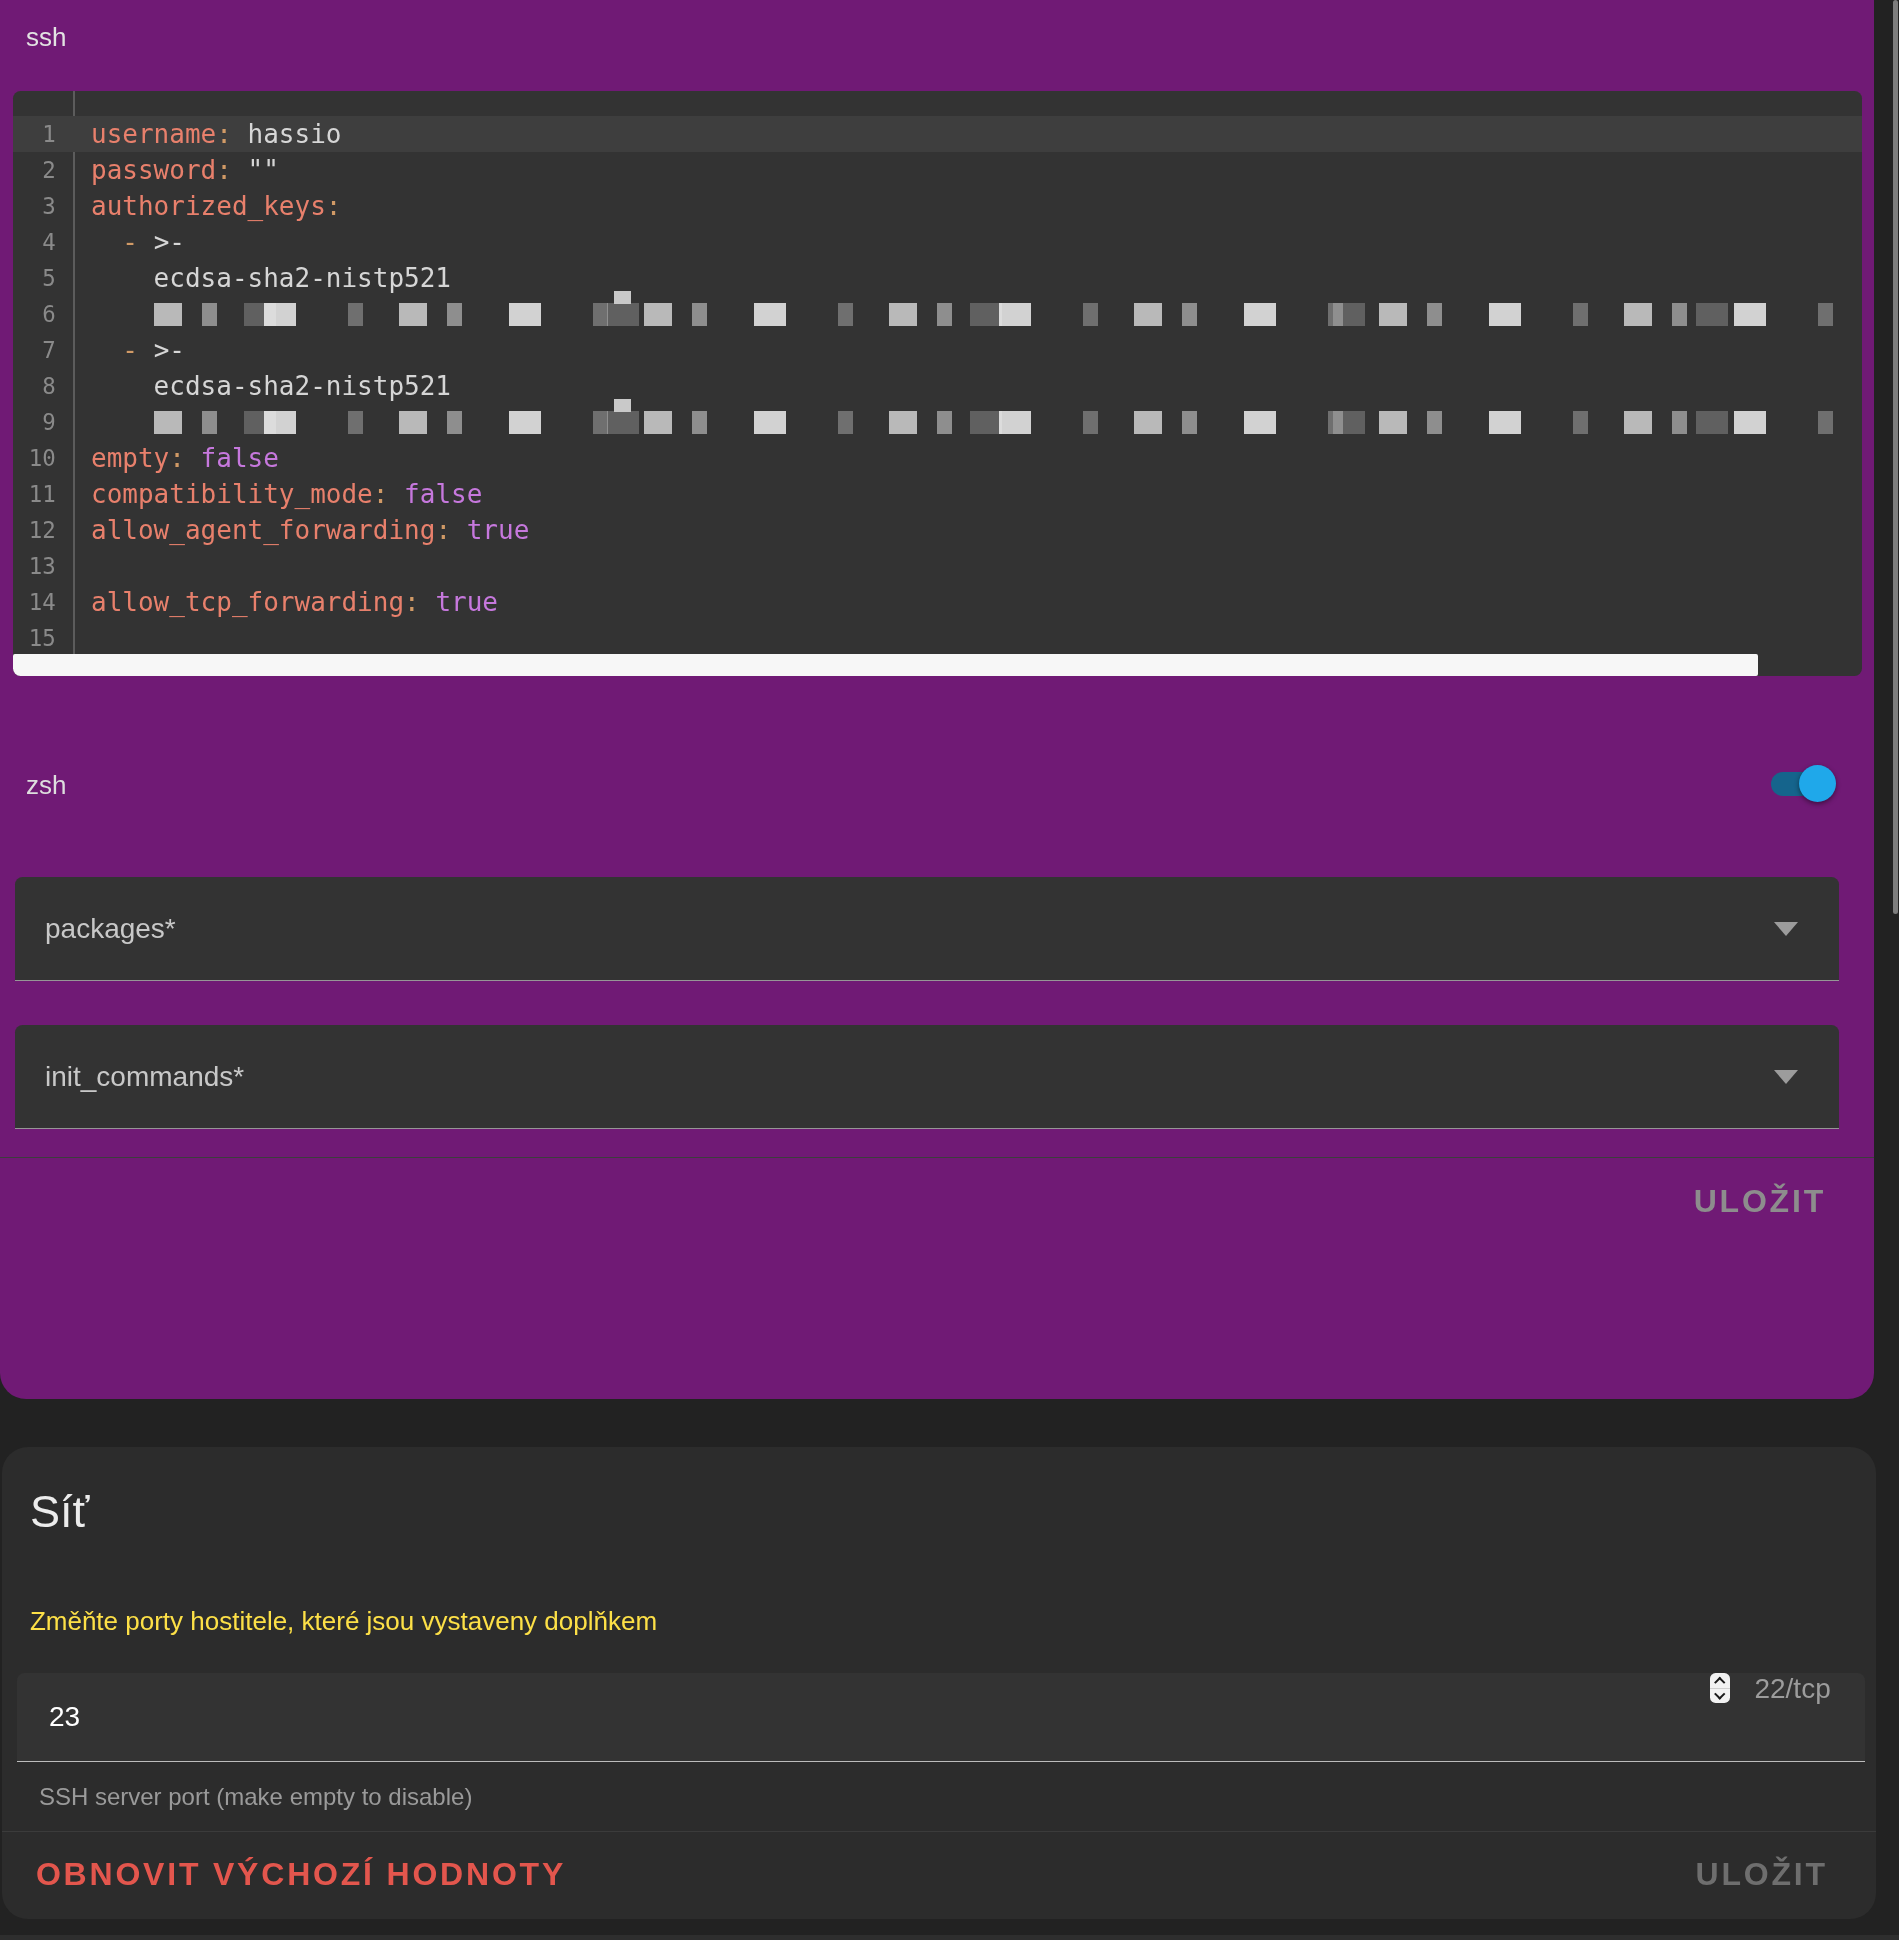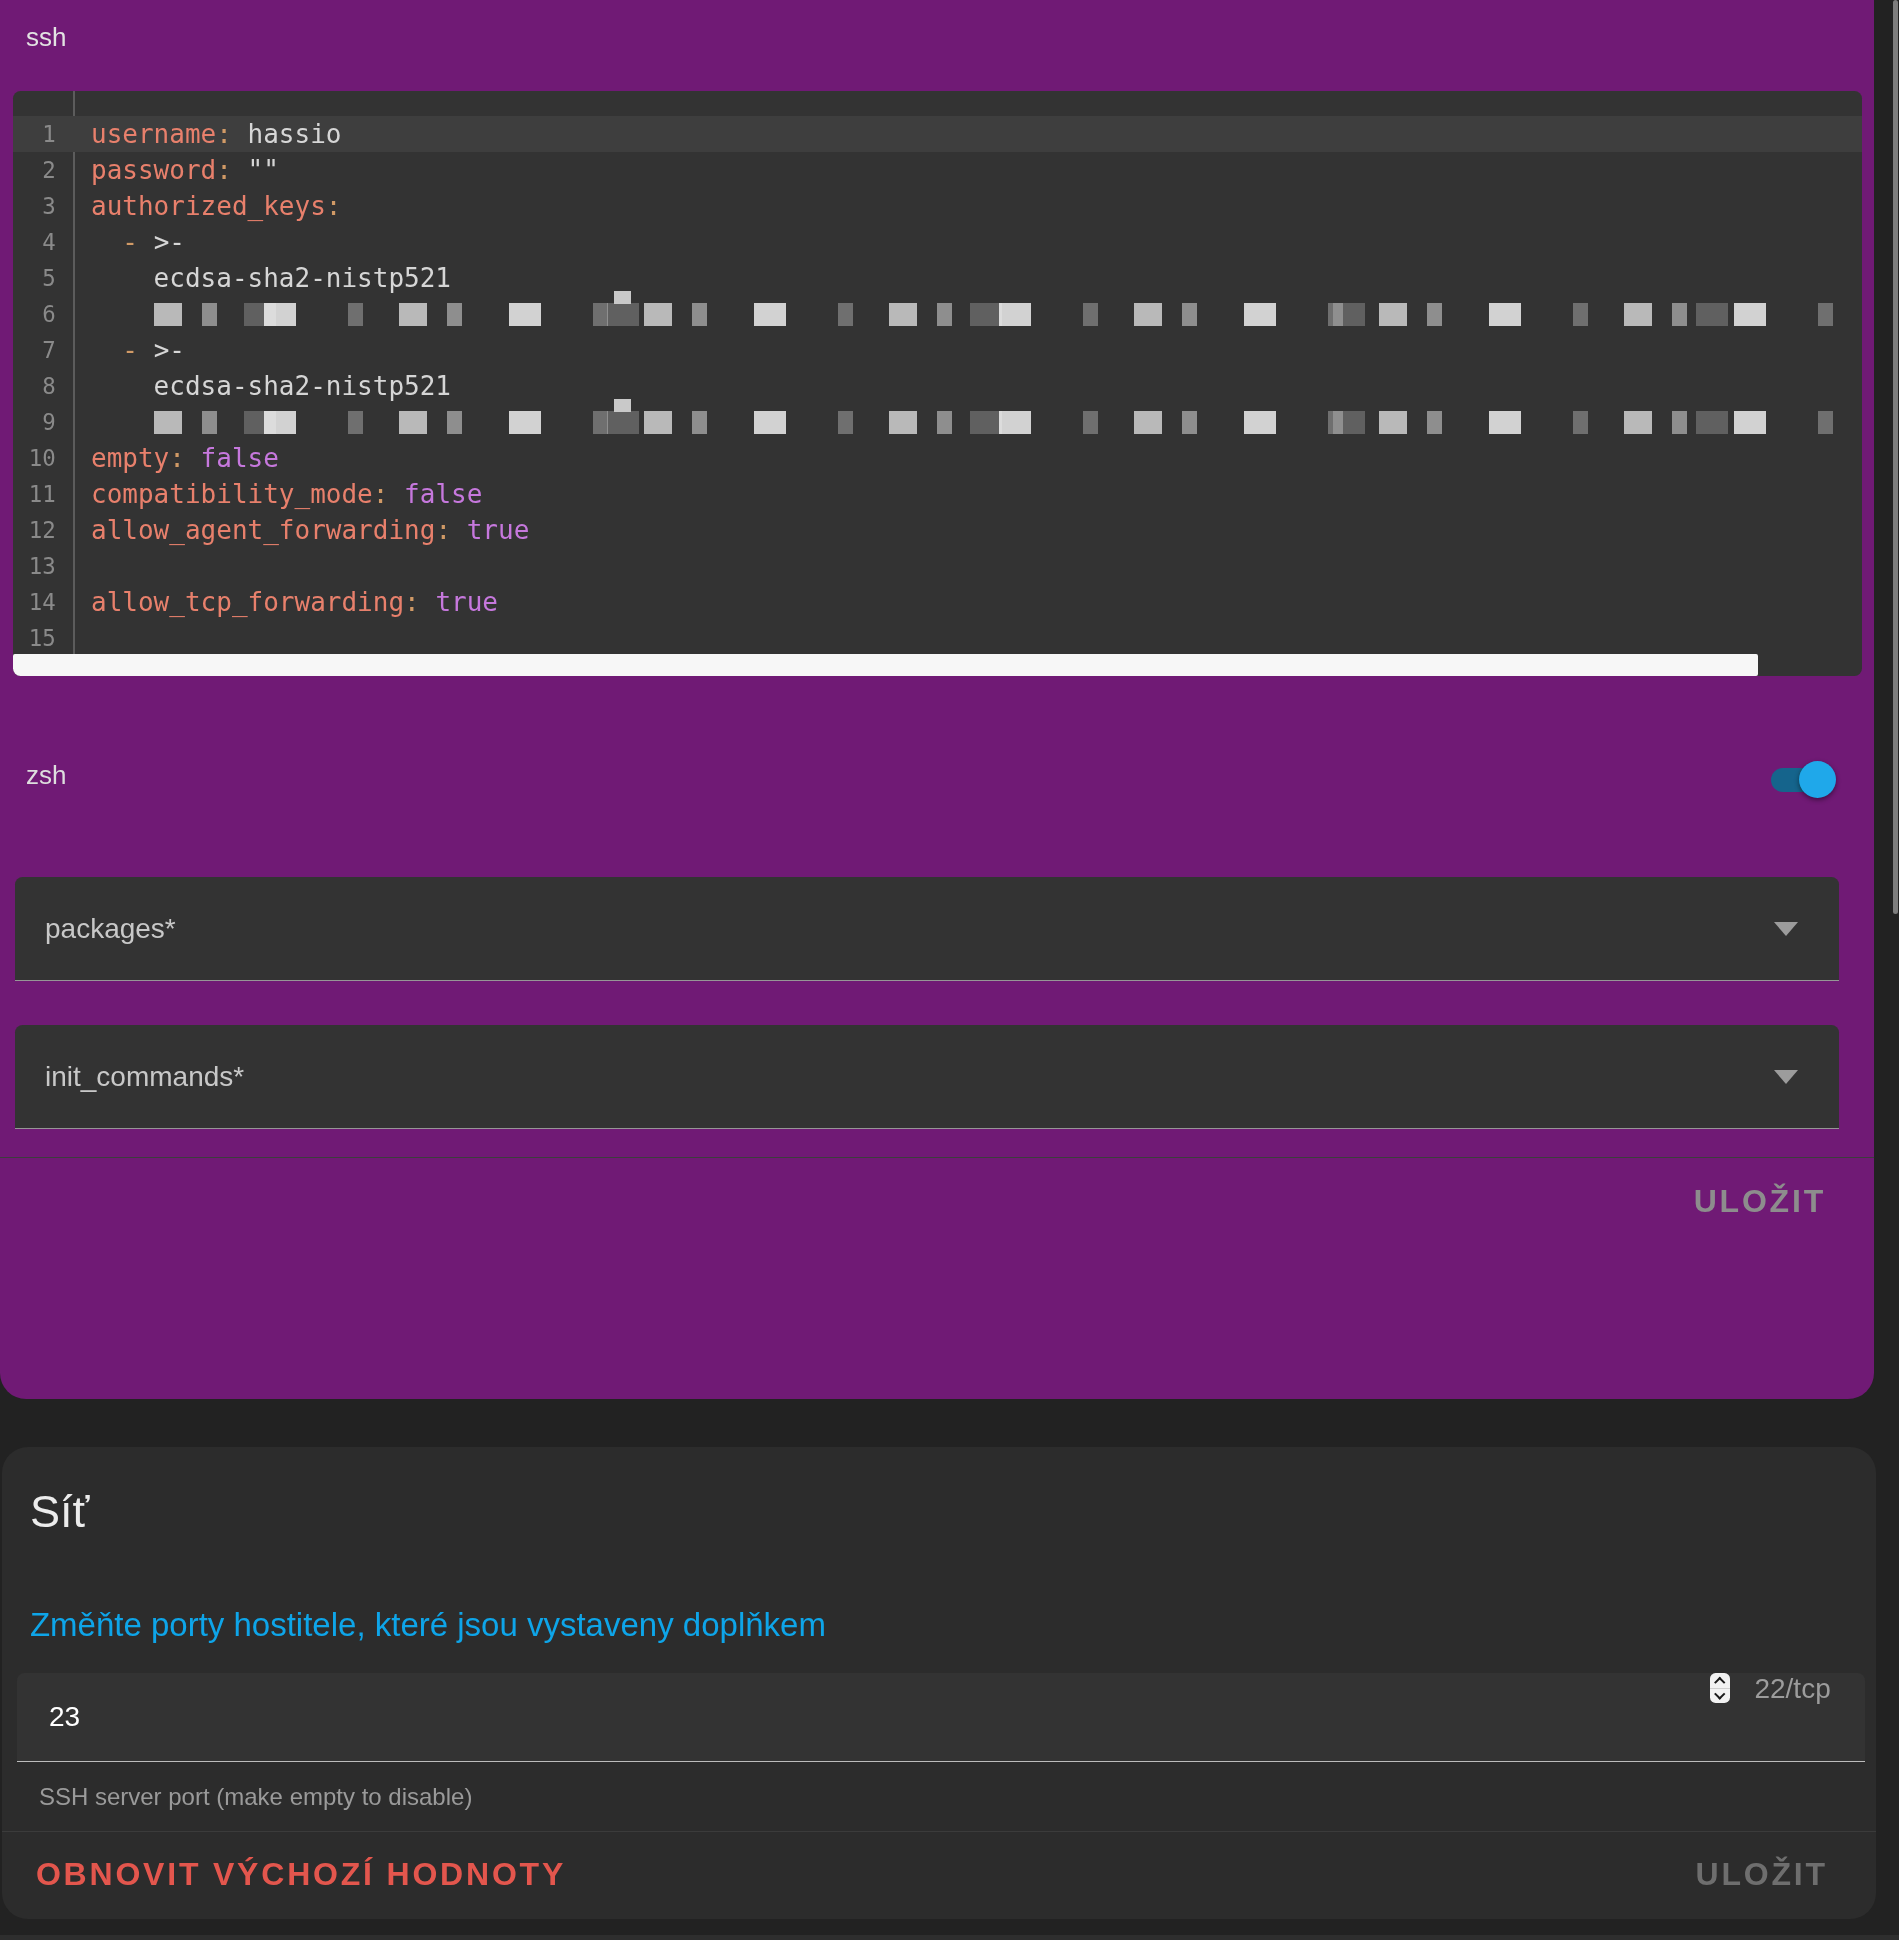--- a/index.html
+++ b/index.html
@@ -32,21 +32,21 @@
   .tok-plain{color:var(--tok-plain);}
   .redact{position:absolute;left:141px;right:5.6px;top:6.5px;height:23px;
     background-image:
       repeating-linear-gradient(90deg, transparent 0 90px, rgba(255,255,255,.22) 90px 122px, transparent 122px 363px),
       repeating-linear-gradient(90deg,#b9b9b9 0 28px,transparent 28px 48px,#8e8e8e 48px 63px,transparent 63px 110px,#d2d2d2 110px 142px,transparent 142px 194px,#6f6f6f 194px 209px,transparent 209px 245px);
   }
   .redact::before{content:"";position:absolute;left:27%;top:-11.2px;width:17px;height:13px;background:#c9c9c9;}
   .editor-hscroll{position:absolute;left:0;bottom:0;height:22.4px;width:1745px;background:#f7f7f7;border-radius:1.9px;}
 
   
-  .toggle-row{display:flex;align-items:flex-start;justify-content:space-between;
+  .toggle-row{display:flex;align-items:flex-end;justify-content:space-between;
               margin:0 38px 0 26px;height:41px;}
   .toggle-row.first{margin-top:84px;}
   .toggle-row.second{margin-top:108px;}
   .toggle-label{font-size:26px;color:#dedede;}
   .switch{position:relative;width:65px;height:37px;cursor:pointer;}
   .switch .track{position:absolute;left:0;top:7.5px;width:58px;height:24px;border-radius:12px;background:var(--toggle-track);}
   .switch .knob{position:absolute;right:0;top:0.9px;width:37px;height:37px;border-radius:50%;
                 background:var(--toggle-on);box-shadow:0 1.9px 5.6px rgba(0,0,0,.45);}
 
   
@@ -64,21 +64,21 @@
   .footer{height:86px;display:flex;align-items:center;justify-content:flex-end;padding:0 48px;}
   .footer.split{justify-content:space-between;padding-left:34px;}
   .text-button{background:none;border:none;font-family:"Liberation Sans",sans-serif;font-size:32px;
                letter-spacing:2.8px;font-weight:700;cursor:pointer;}
   .save-disabled{color:#8d8d8d;}
   .save-disabled2{color:#6e6e6e;}
   .reset-button{color:var(--reset-red);}
 
   
   .net-title{padding:39px 0 0 28px;font-size:45px;color:#ececec;font-weight:400;height:84px;}
-  .net-desc{margin:75px 0 0 28px;font-size:33px;color:#0ea5e9;height:26px;}
+  .net-desc{margin:75px 0 0 28px;font-size:26px;color:#fde047;height:26px;}
   .port-field{margin:41px 11.2px 0 15px;height:89px;background:#333333;border-radius:7.5px 7.5px 0 0;
               border-bottom:1.9px solid #bdbdbd;display:flex;padding:0 34px 0 32px;}
   .port-input{flex:1;background:transparent;border:none;outline:none;color:#ffffff;
               font-size:28px;font-family:"Liberation Sans",sans-serif;}
   .stepper{width:20.5px;height:30px;background:#f2f2f2;border-radius:5.6px;margin-right:24px;
            display:flex;flex-direction:column;cursor:pointer;}
   .stepper .half{flex:1;display:flex;align-items:center;justify-content:center;}
   .stepper .half.down{border-top:0.9px solid #cfcfcf;}
   .chev{width:7.5px;height:7.5px;border-left:2.8px solid #1a1a1a;border-top:2.8px solid #1a1a1a;}
   .chev.up{transform:rotate(45deg) translate(0.9px,0.9px);}

